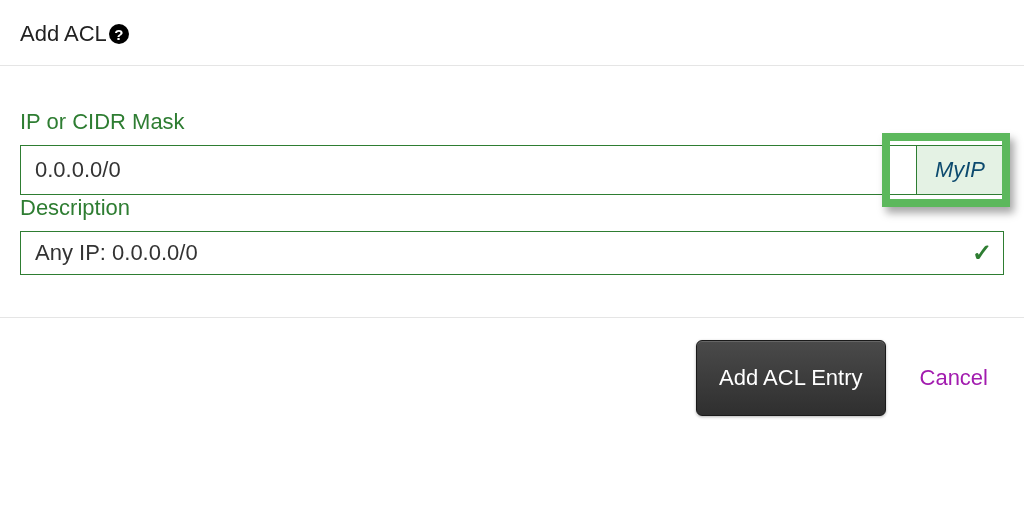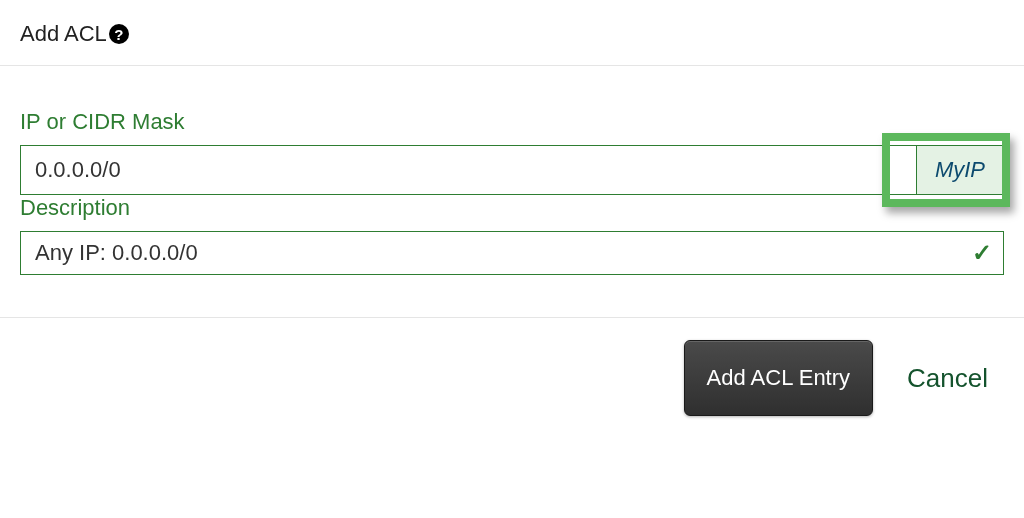--- a/index.html
+++ b/index.html
@@ -155,22 +155,22 @@
     border-radius: 6px;
     font-size: 22px;
     padding: 24px 22px;
     cursor: pointer;
     box-shadow: 0 1px 0 rgba(255,255,255,0.15) inset, 0 1px 3px rgba(0,0,0,0.3);
   }
 
   .btn-link {
     background: none;
     border: none;
-    color: #14532d;
-    font-size: 26px;
+    color: #a21caf;
+    font-size: 22px;
     cursor: pointer;
     padding: 0 6px;
   }
 </style>
 </head>
 <body>
 
 <div class="container">
 
   <div class="header">

